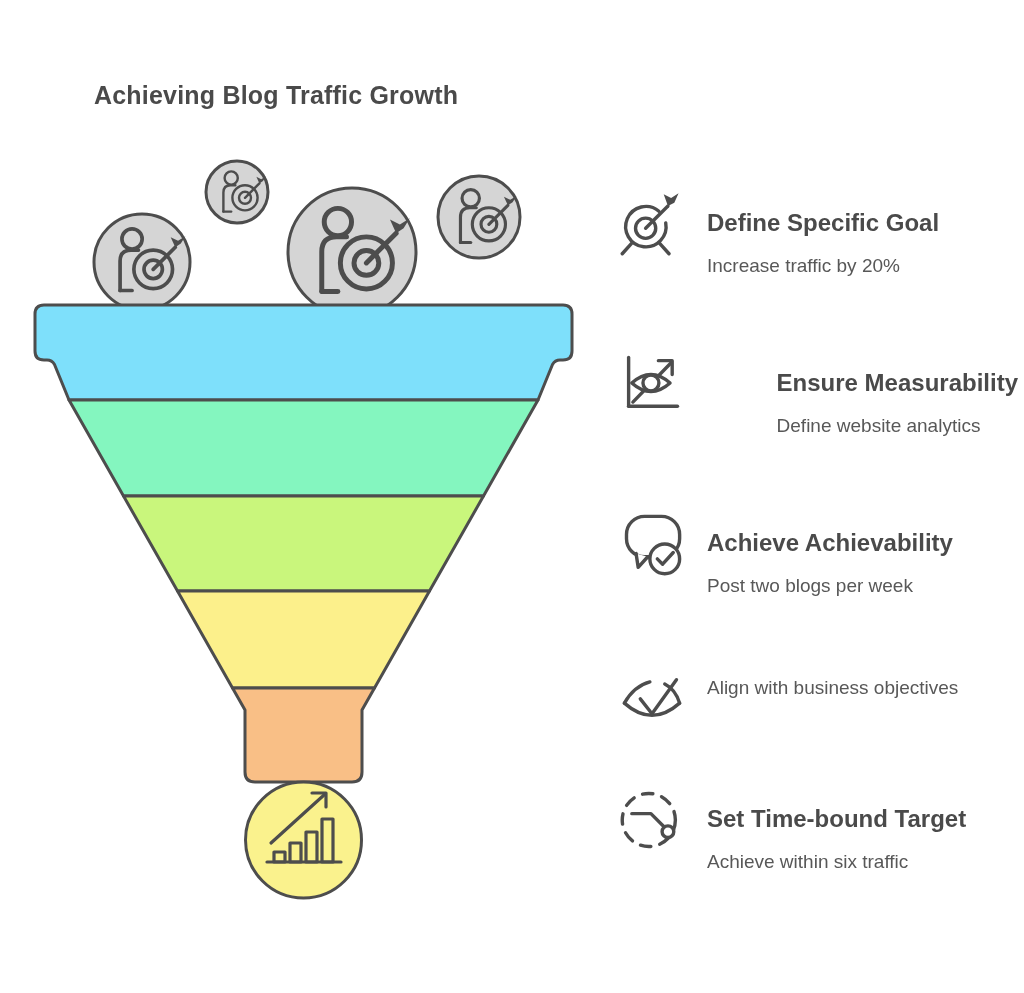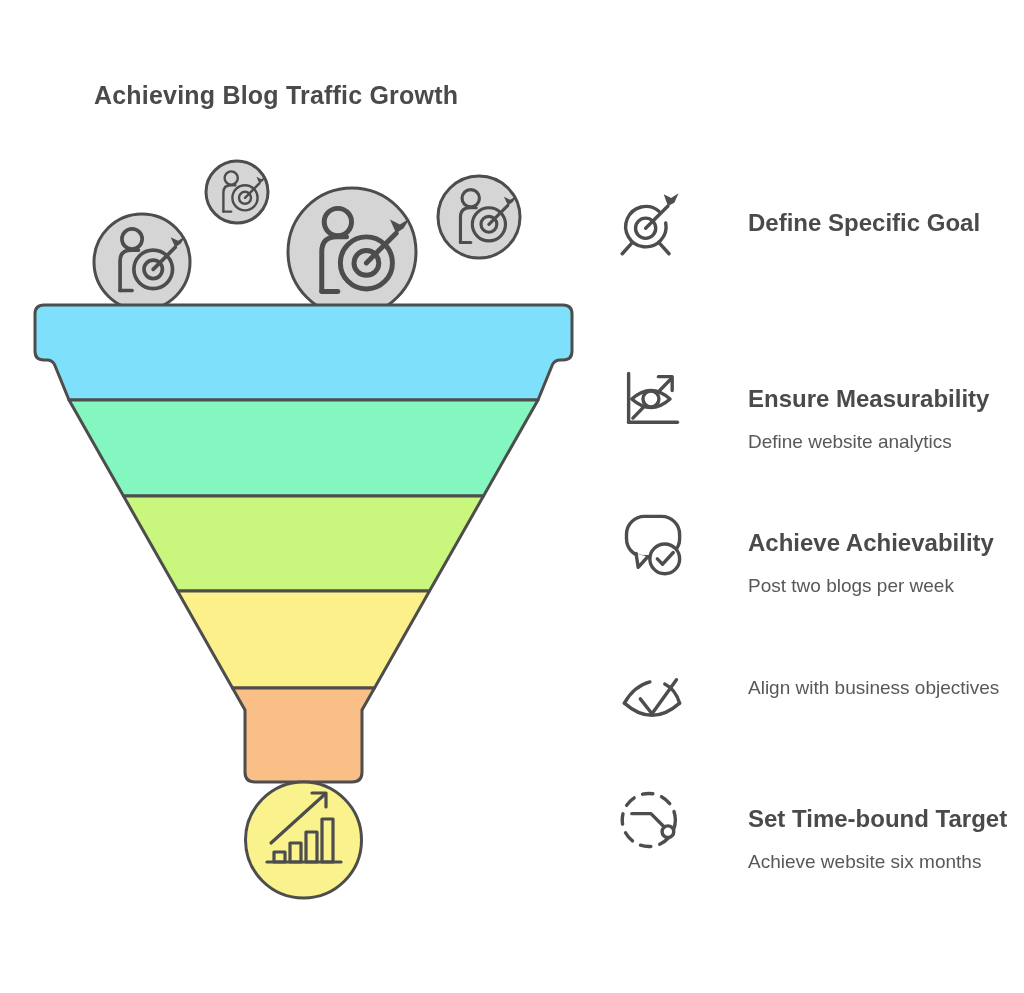--- a/index.html
+++ b/index.html
@@ -17,33 +17,33 @@
   .funnel-svg{position:absolute;left:0;top:0;color:var(--outline,#4d4d4d);}
   .band{stroke:var(--outline,#4d4d4d);stroke-width:3;stroke-linejoin:round;}
   .band-blue{fill:var(--band_blue,#7ee0fb);}
   .band-green{fill:var(--band_green,#84f6bf);}
   .band-lime{fill:var(--band_lime,#c9f67c);}
   .band-yellow{fill:var(--band_yellow,#fcf08b);}
   .band-orange{fill:var(--band_orange,#f9bf86);}
   .gray-circle{fill:var(--circle_gray,#d5d5d5);stroke:var(--outline,#4d4d4d);stroke-width:3;}
   .bulb{fill:var(--bulb_yellow,#faf28d);stroke:var(--outline,#4d4d4d);stroke-width:3;}
   .steps{position:absolute;left:618px;top:0;width:400px;}
-  .step-row{position:absolute;left:0;width:400px;display:flex;gap:41px;}
+  .step-row{position:absolute;left:0;width:400px;display:flex;}
   .step-icon-box{width:72px;flex:0 0 72px;padding-top:10px;color:var(--outline,#4d4d4d);}
   .step-icon-box svg{stroke:currentColor;fill:none;stroke-width:3.2;stroke-linecap:round;stroke-linejoin:round;}
   .step-text{margin-left:17px;}
   .step-title{
     margin:28px 0 0 0;font-size:24px;font-weight:bold;line-height:30px;
     color:var(--title_text,#4a4a4a);white-space:nowrap;
   }
   .step-subtitle{
     margin:16px 0 0 0;font-size:19px;line-height:24px;
     color:var(--subtitle_text,#585858);white-space:nowrap;
   }
-  .row-1{top:180px;} .row-2{top:356px;} .row-3{top:500px;} .row-4{top:660px;} .row-5{top:776px;}
+  .row-1{top:180px;} .row-2{top:340px;justify-content:space-between;} .row-3{top:500px;} .row-4{top:660px;} .row-5{top:776px;}
 </style>
 </head>
 <body>
 
 <h1 class="page-title">Achieving Blog Traffic Growth</h1>
 
 <svg class="funnel-svg" width="1024" height="993" viewBox="0 0 1024 993">
   <defs>
     <g id="pt" stroke="currentColor" fill="none" stroke-width="4" stroke-linecap="round" stroke-linejoin="round">
       <circle cx="-13" cy="-25" r="11"></circle>
@@ -93,20 +93,21 @@
         <path d="M38.5,20 A19,19 0 1 0 44.9,31"></path>
         <circle cx="26" cy="36" r="9.5"></circle>
         <path d="M26,36 L47,15"></path>
         <path d="M47,15 L43,4 L50,7.5 L57,3 L53,12 Z" fill="currentColor" stroke="none"></path>
         <path d="M13,50 L4,60"></path>
         <path d="M39,50 L48,60"></path>
       </svg>
     </div>
     <div class="step-text">
       <h2 class="step-title">Define Specific Goal</h2>
+      <p class="step-subtitle">Increase traffic by 20%</p>
     </div>
   </div>
 
   <div class="step-row row-2">
     <div class="step-icon-box">
       <svg width="68" height="68" viewBox="0 0 64 64">
         <path d="M10,7 V53"></path>
         <path d="M10,53 H56"></path>
         <path d="M14,49 L50,12"></path>
         <path d="M38,10 H51 V23"></path>
@@ -152,17 +153,17 @@
   <div class="step-row row-5">
     <div class="step-icon-box">
       <svg width="68" height="68" viewBox="0 0 64 64">
         <circle cx="29" cy="32" r="25" stroke-dasharray="10 8.5"></circle>
         <path d="M13,26 H31 L44,39"></path>
         <circle cx="47" cy="43" r="5.5" fill="#fff"></circle>
       </svg>
     </div>
     <div class="step-text">
       <h2 class="step-title">Set Time-bound Target</h2>
-      <p class="step-subtitle">Achieve website six months</p>
+      <p class="step-subtitle">Achieve within six traffic</p>
     </div>
   </div>
 
 </div>
 
 </body></html>

